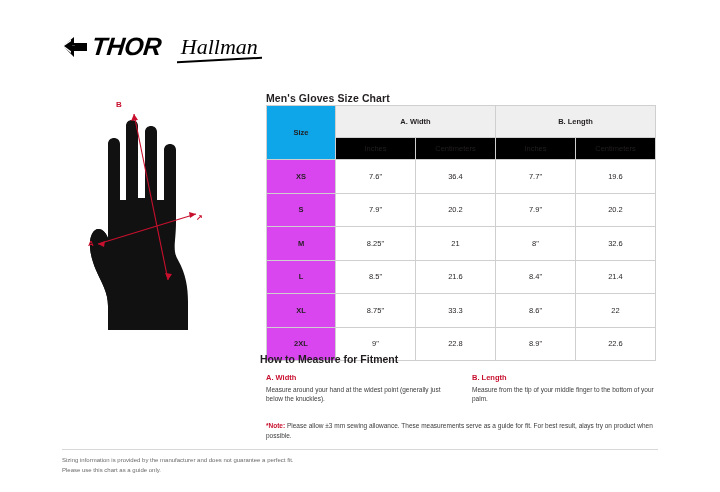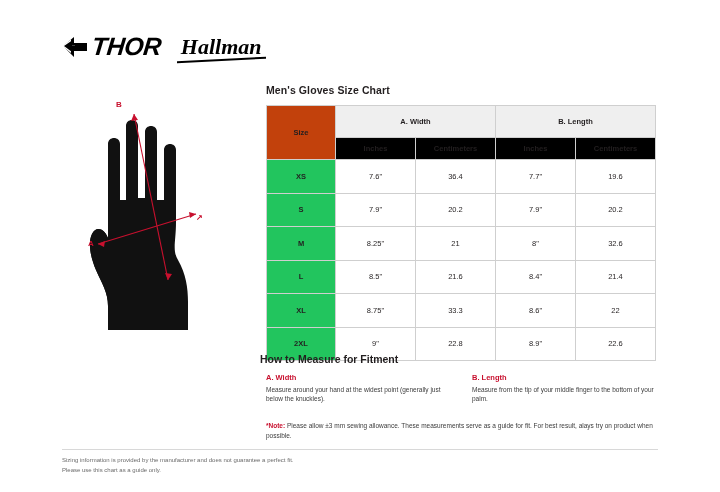--- a/index.html
+++ b/index.html
@@ -47,21 +47,21 @@
     font-size: 25px;
     letter-spacing: -0.5px;
     color: #000;
     font-style: italic;
     transform: skewX(-6deg);
   }
   .hallman-word {
     font-family: "Liberation Serif", serif;
     font-style: italic;
     font-size: 22px;
-    font-weight: bold;
+    font-weight: normal;
     color: #000;
     position: relative;
     padding: 0 2px;
   }
   .hallman-word:after {
     content: "";
     position: absolute;
     left: -2px;
     right: -2px;
     bottom: -1px;
@@ -85,21 +85,21 @@
     color: #c8102e;
   }
   .lbl-b { left: 70px; top: 8px; }
   .lbl-a { left: 42px; top: 147px; }
   .lbl-arrow-a { left: 150px; top: 121px; }
 
   
   .chart-title {
     position: absolute;
     left: 266px;
-    top: 84px;
+    top: 92px;
     font-size: 10.5px;
     font-weight: bold;
     letter-spacing: 0.1px;
   }
   table.size-chart {
     position: absolute;
     left: 266px;
     top: 105px;
     width: 390px;
     border-collapse: collapse;
@@ -113,35 +113,35 @@
     color: #231f20;
   }
   th.grp {
     height: 29px;
     font-size: 8.5px;
     font-weight: bold;
     background: #efefef;
   }
   th.size-head {
     width: 66px;
-    background: #c2410c;
+    background: #0ea5e9;
     font-size: 8.5px;
     font-weight: bold;
   }
   th.unit {
     height: 19px;
     background: #000000;
     color: #ffffff;
     font-size: 7px;
-    font-weight: bold;
+    font-weight: normal;
     border: 1px solid #000000;
     margin-left: 21px;
   }
   td.size-cell {
-    background: #22c55e;
+    background: #d946ef;
     font-weight: bold;
     font-size: 8.5px;
     height: 30.5px;
   }
   td.val {
     height: 30.5px;
     background: #ffffff;
   }
 
   

